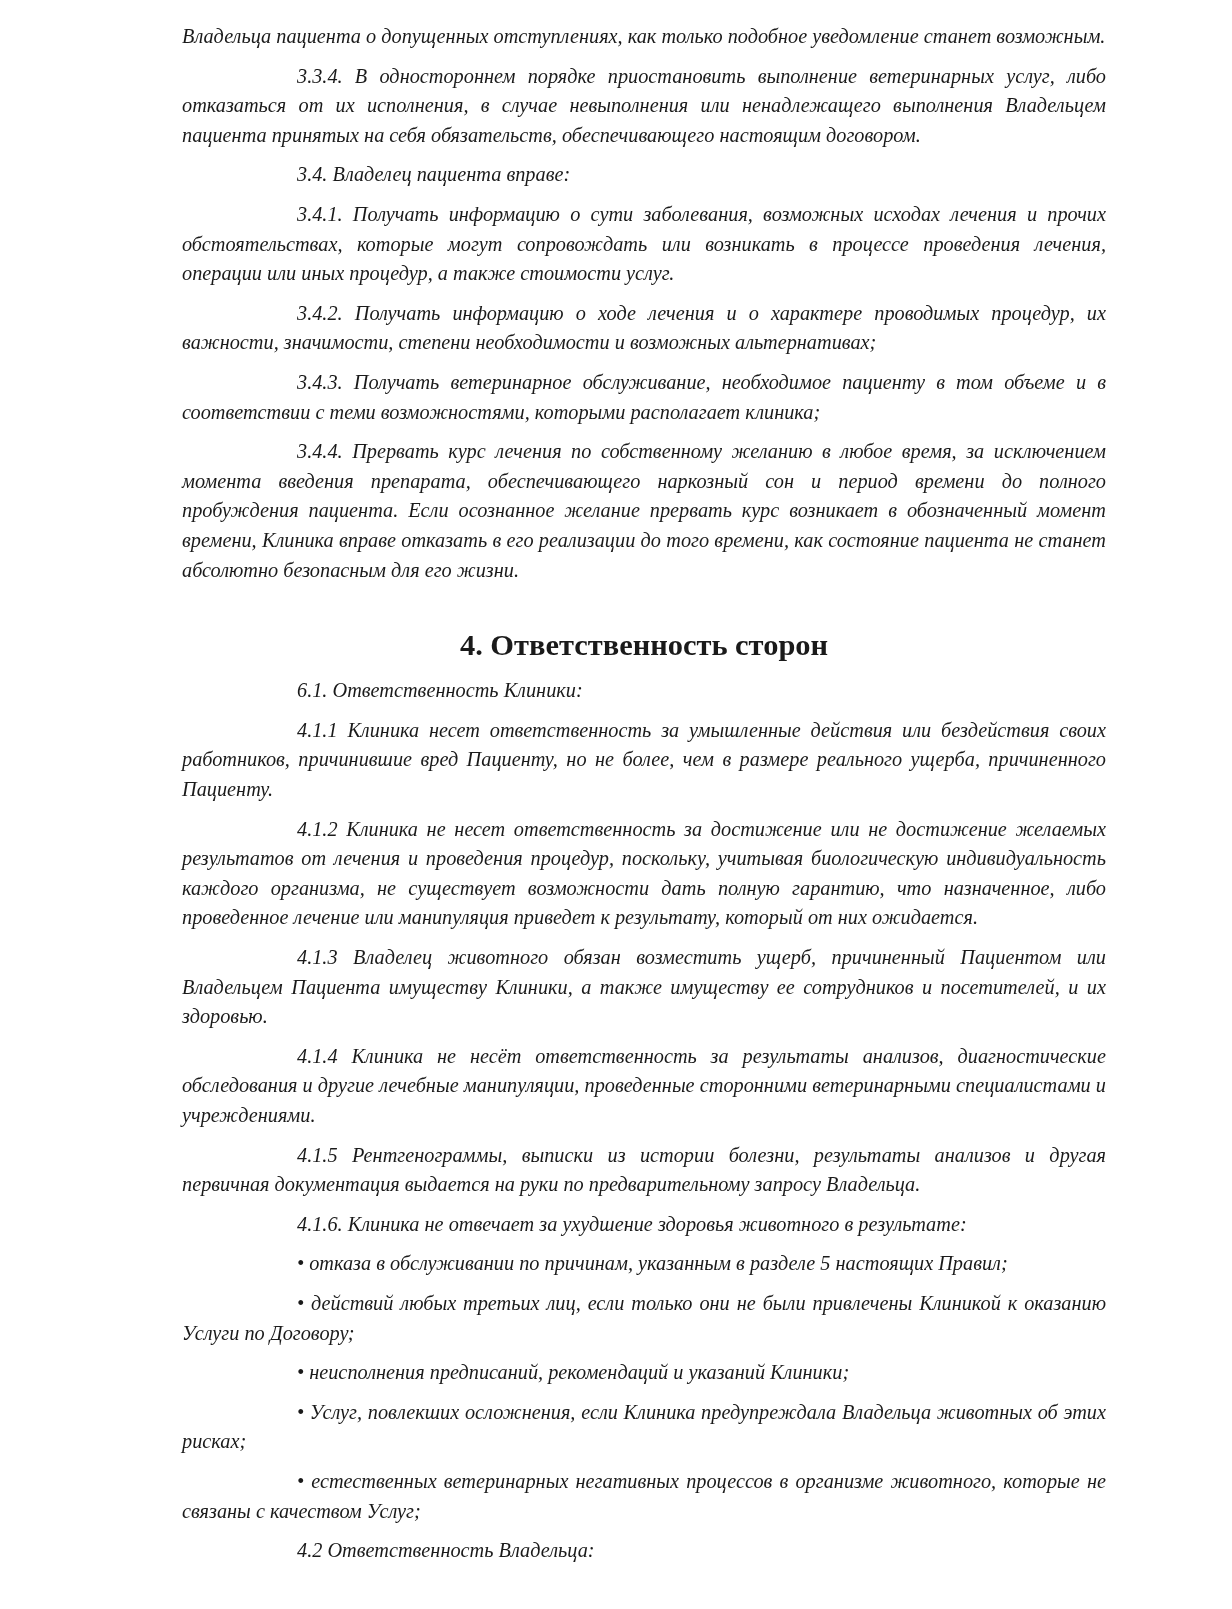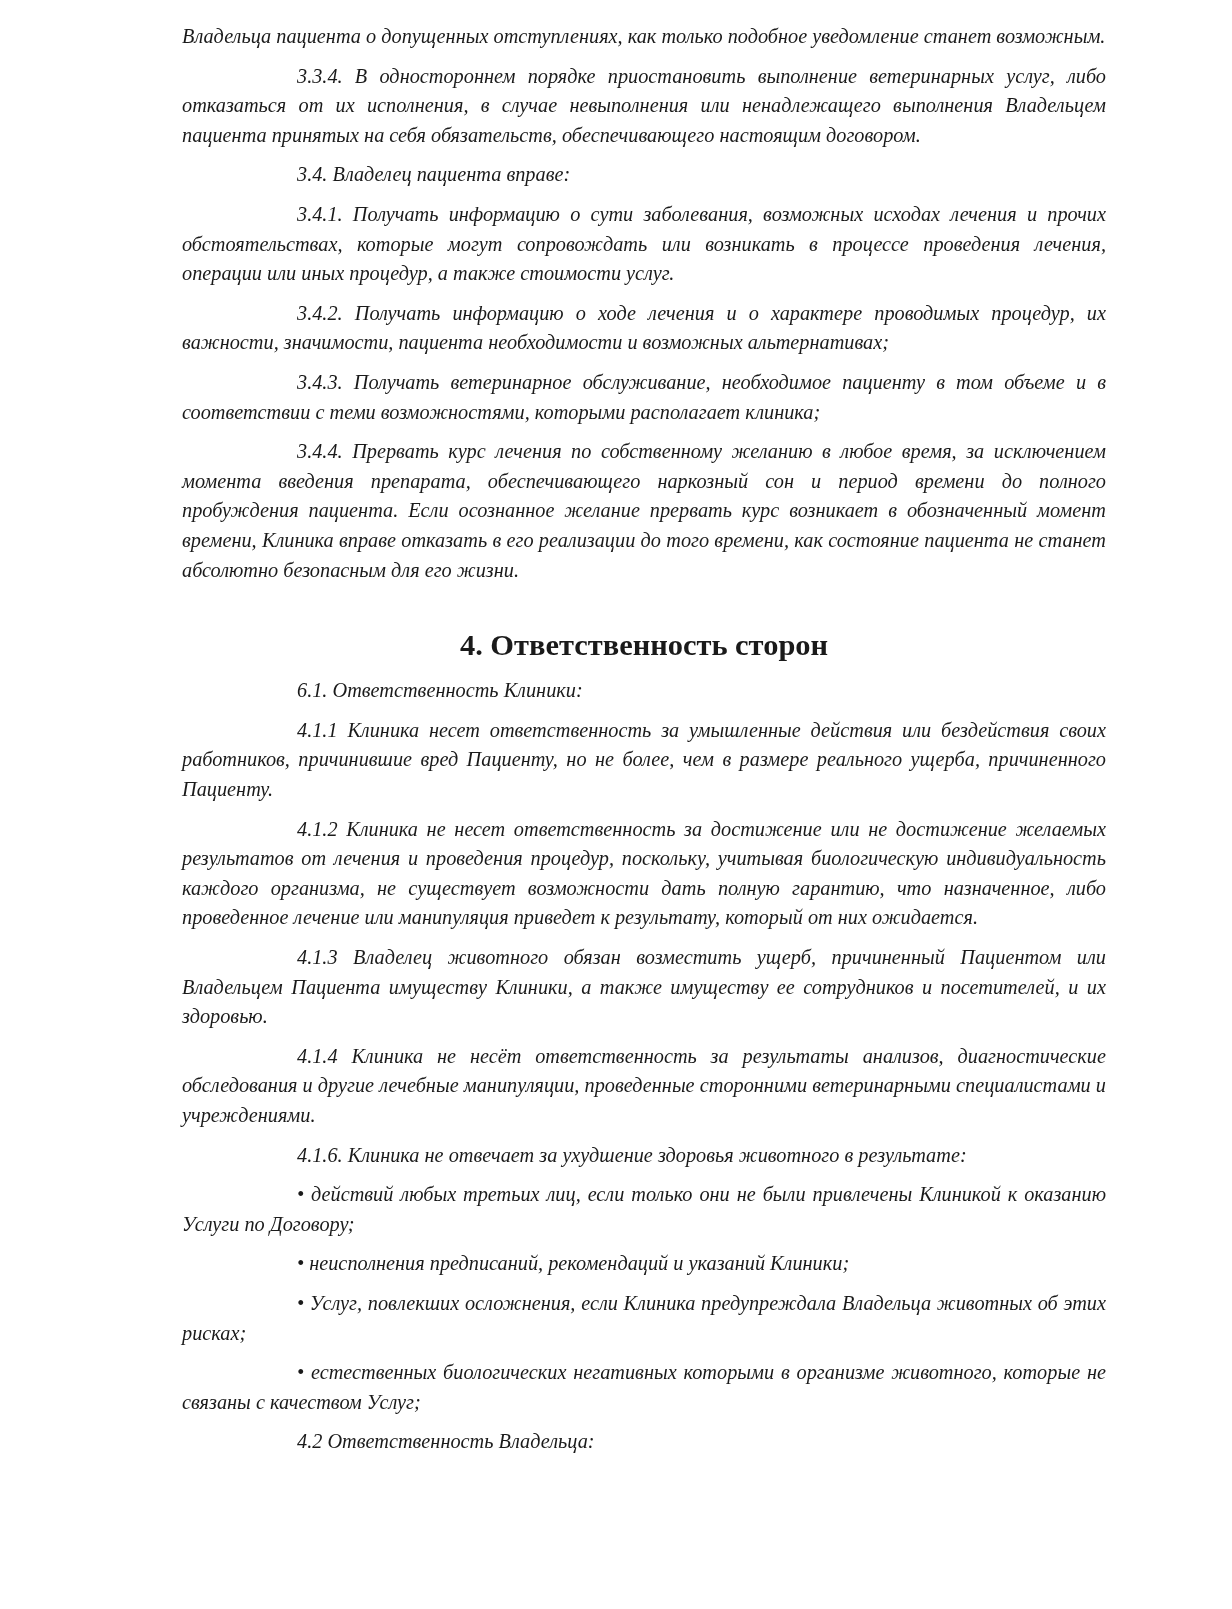--- a/index.html
+++ b/index.html
@@ -15,33 +15,35 @@
 </style>
 </head>
 <body>
 
 <div class="page">
   <div>
     <p class="p noindent">Владельца пациента о допущенных отступлениях, как только подобное уведомление станет возможным.</p>
     <p class="p">3.3.4. В одностороннем порядке приостановить выполнение ветеринарных услуг, либо отказаться от их исполнения, в случае невыполнения или ненадлежащего выполнения Владельцем пациента принятых на себя обязательств, обеспечивающего настоящим договором.</p>
     <p class="p">3.4. Владелец пациента вправе:</p>
     <p class="p">3.4.1. Получать информацию о сути заболевания, возможных исходах лечения и прочих обстоятельствах, которые могут сопровождать или возникать в процессе проведения лечения, операции или иных процедур, а также стоимости услуг.</p>
-    <p class="p">3.4.2. Получать информацию о ходе лечения и о характере проводимых процедур, их важности, значимости, пациента необходимости и возможных альтернативах;</p>
+    <p class="p">3.4.2. Получать информацию о ходе лечения и о характере проводимых процедур, их важности, значимости, степени необходимости и возможных альтернативах;</p>
     <p class="p">3.4.3. Получать ветеринарное обслуживание, необходимое пациенту в том объеме и в соответствии с теми возможностями, которыми располагает клиника;</p>
     <p class="p">3.4.4. Прервать курс лечения по собственному желанию в любое время, за исключением момента введения препарата, обеспечивающего наркозный сон и период времени до полного пробуждения пациента. Если осознанное желание прервать курс возникает в обозначенный момент времени, Клиника вправе отказать в его реализации до того времени, как состояние пациента не станет абсолютно безопасным для его жизни.</p>
   </div>
 
   <h2 class="heading">4. Ответственность сторон</h2>
 
   <div>
     <p class="p">6.1. Ответственность Клиники:</p>
     <p class="p">4.1.1 Клиника несет ответственность за умышленные действия или бездействия своих работников, причинившие вред Пациенту, но не более, чем в размере реального ущерба, причиненного Пациенту.</p>
     <p class="p">4.1.2 Клиника не несет ответственность за достижение или не достижение желаемых результатов от лечения и проведения процедур, поскольку, учитывая биологическую индивидуальность каждого организма, не существует возможности дать полную гарантию, что назначенное, либо проведенное лечение или манипуляция приведет к результату, который от них ожидается.</p>
     <p class="p">4.1.3 Владелец животного обязан возместить ущерб, причиненный Пациентом или Владельцем Пациента имуществу Клиники, а также имуществу ее сотрудников и посетителей, и их здоровью.</p>
     <p class="p">4.1.4 Клиника не несёт ответственность за результаты анализов, диагностические обследования и другие лечебные манипуляции, проведенные сторонними ветеринарными специалистами и учреждениями.</p>
+    <p class="p">4.1.5 Рентгенограммы, выписки из истории болезни, результаты анализов и другая первичная документация выдается на руки по предварительному запросу Владельца.</p>
     <p class="p">4.1.6. Клиника не отвечает за ухудшение здоровья животного в результате:</p>
+    <p class="p">• отказа в обслуживании по причинам, указанным в разделе 5 настоящих Правил;</p>
     <p class="p">• действий любых третьих лиц, если только они не были привлечены Клиникой к оказанию Услуги по Договору;</p>
     <p class="p">• неисполнения предписаний, рекомендаций и указаний Клиники;</p>
     <p class="p">• Услуг, повлекших осложнения, если Клиника предупреждала Владельца животных об этих рисках;</p>
-    <p class="p">• естественных биологических негативных которыми в организме животного, которые не связаны с качеством Услуг;</p>
+    <p class="p">• естественных ветеринарных негативных процессов в организме животного, которые не связаны с качеством Услуг;</p>
     <p class="p">4.2 Ответственность Владельца:</p>
   </div>
 </div>
 
 </body></html>

